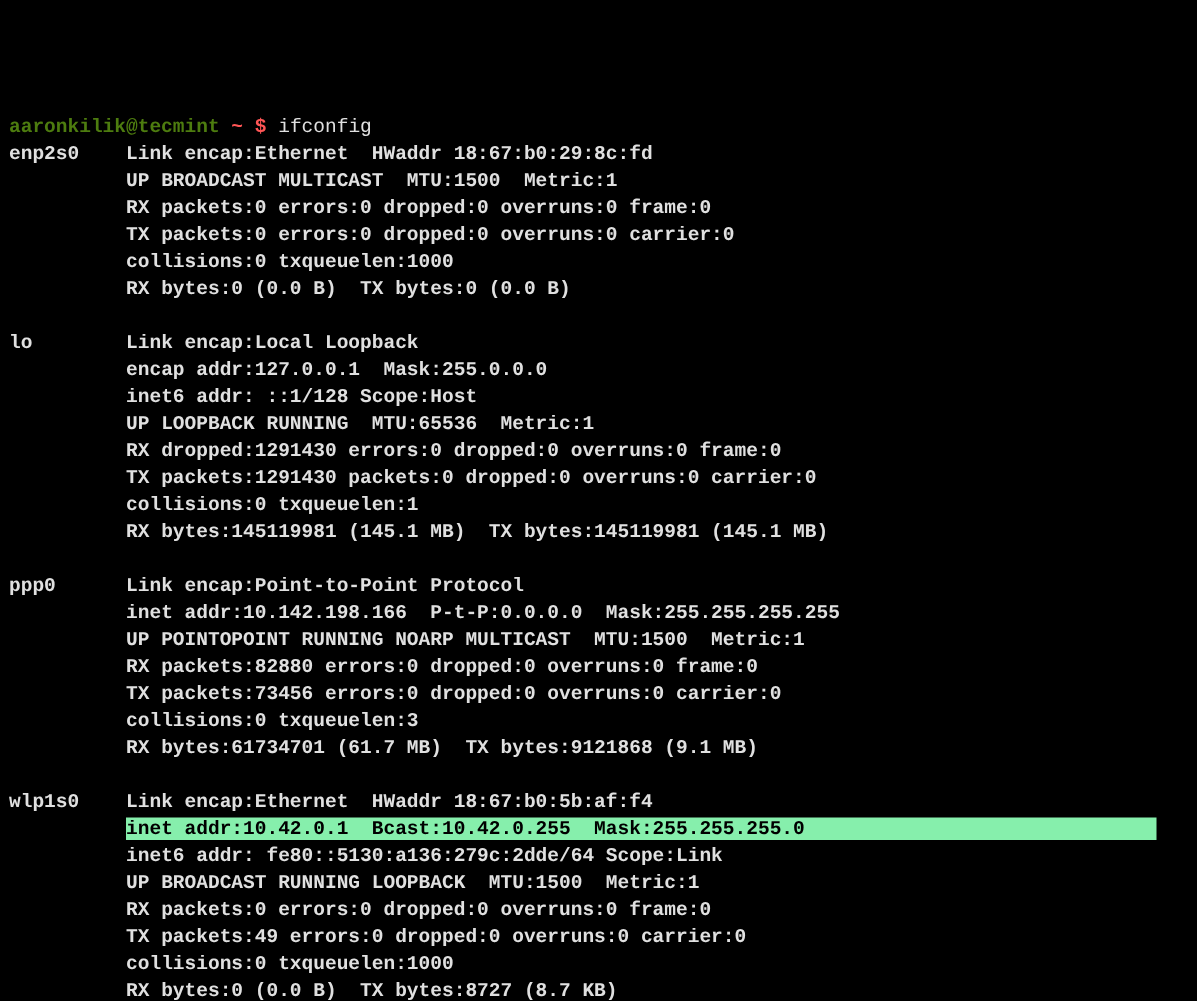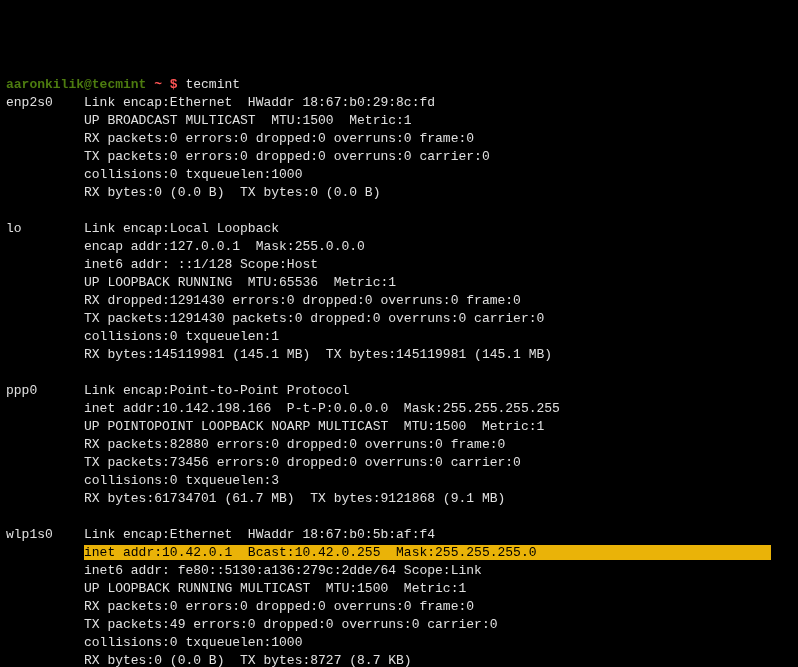--- a/index.html
+++ b/index.html
@@ -8,57 +8,57 @@
       font-family: "Courier New", monospace;
       font-size: 13px;
       line-height: 18px;
       margin: 0;
       padding: 4px 6px;
       width: 786px;
       white-space: pre;
     }
     .prompt-user { color: #4d7c0f; font-weight: bold; }
     .prompt-sep { color: #ff5555; font-weight: bold; }
-    .block { white-space: pre; }
-    .hl { background: #eab308; color: #000000; }
+    .block { white-space: pre; font-weight: bold; }
+    .hl { background: #86efac; color: #000000; }
   </style>
 </head>
 <body>
 
 
 
-<div><span class="prompt-user">aaronkilik@tecmint</span><span class="prompt-sep"> ~ $ </span><span>tecmint</span>
+<div><span class="prompt-user">aaronkilik@tecmint</span><span class="prompt-sep"> ~ $ </span><span>ifconfig</span>
 <span class="block"><span>enp2s0    </span><span>Link encap:Ethernet  HWaddr 18:67:b0:29:8c:fd</span>
 <span>          </span><span>UP BROADCAST MULTICAST  MTU:1500  Metric:1</span>
 <span>          </span><span>RX packets:0 errors:0 dropped:0 overruns:0 frame:0</span>
 <span>          </span><span>TX packets:0 errors:0 dropped:0 overruns:0 carrier:0</span>
 <span>          </span><span>collisions:0 txqueuelen:1000</span>
 <span>          </span><span>RX bytes:0 (0.0 B)  TX bytes:0 (0.0 B)</span></span>
 
 <span class="block"><span>lo        </span><span>Link encap:Local Loopback</span>
 <span>          </span><span>encap addr:127.0.0.1  Mask:255.0.0.0</span>
 <span>          </span><span>inet6 addr: ::1/128 Scope:Host</span>
 <span>          </span><span>UP LOOPBACK RUNNING  MTU:65536  Metric:1</span>
 <span>          </span><span>RX dropped:1291430 errors:0 dropped:0 overruns:0 frame:0</span>
 <span>          </span><span>TX packets:1291430 packets:0 dropped:0 overruns:0 carrier:0</span>
 <span>          </span><span>collisions:0 txqueuelen:1</span>
 <span>          </span><span>RX bytes:145119981 (145.1 MB)  TX bytes:145119981 (145.1 MB)</span></span>
 
 <span class="block"><span>ppp0      </span><span>Link encap:Point-to-Point Protocol</span>
 <span>          </span><span>inet addr:10.142.198.166  P-t-P:0.0.0.0  Mask:255.255.255.255</span>
-<span>          </span><span>UP POINTOPOINT LOOPBACK NOARP MULTICAST  MTU:1500  Metric:1</span>
+<span>          </span><span>UP POINTOPOINT RUNNING NOARP MULTICAST  MTU:1500  Metric:1</span>
 <span>          </span><span>RX packets:82880 errors:0 dropped:0 overruns:0 frame:0</span>
 <span>          </span><span>TX packets:73456 errors:0 dropped:0 overruns:0 carrier:0</span>
 <span>          </span><span>collisions:0 txqueuelen:3</span>
 <span>          </span><span>RX bytes:61734701 (61.7 MB)  TX bytes:9121868 (9.1 MB)</span></span>
 
 <span class="block"><span>wlp1s0    </span><span>Link encap:Ethernet  HWaddr 18:67:b0:5b:af:f4</span>
 <span>          </span><span class="hl"><span>inet addr:10.42.0.1  Bcast:10.42.0.255  Mask:255.255.255.0</span>                              </span>
 <span>          </span><span>inet6 addr: fe80::5130:a136:279c:2dde/64 Scope:Link</span>
-<span>          </span><span>UP LOOPBACK RUNNING MULTICAST  MTU:1500  Metric:1</span>
+<span>          </span><span>UP BROADCAST RUNNING LOOPBACK  MTU:1500  Metric:1</span>
 <span>          </span><span>RX packets:0 errors:0 dropped:0 overruns:0 frame:0</span>
 <span>          </span><span>TX packets:49 errors:0 dropped:0 overruns:0 carrier:0</span>
 <span>          </span><span>collisions:0 txqueuelen:1000</span>
 <span>          </span><span>RX bytes:0 (0.0 B)  TX bytes:8727 (8.7 KB)</span></span>
 
 </div>
 
 
 
 

